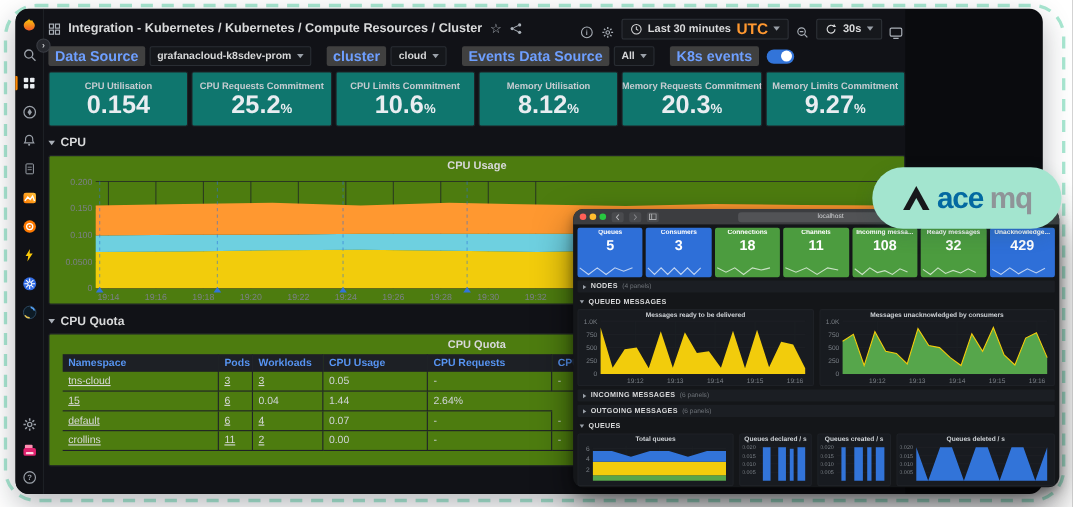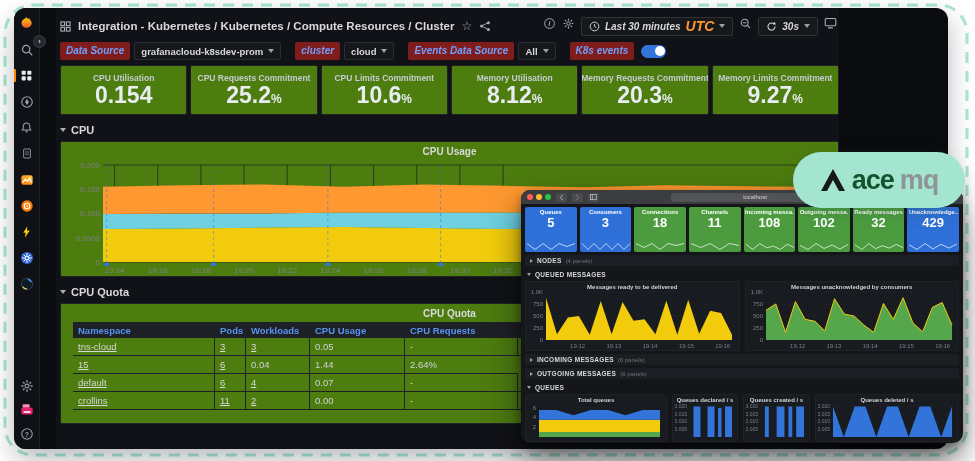--- a/index.html
+++ b/index.html
@@ -16,47 +16,47 @@
     border-radius:12px;overflow:hidden;z-index:1;box-shadow:0 10px 26px rgba(15,23,32,.3);}
   .sidebar{position:absolute;left:0;top:0;bottom:0;width:26px;background:#101116;
     border-right:1px solid #1d2025;display:flex;flex-direction:column;align-items:center;
     padding:8px 0 8px;gap:11px;z-index:2;}
   .sic{width:15px;height:15px;display:flex;align-items:center;justify-content:center;position:relative;color:#9aa0a8;}
   .sic.active::before{content:"";position:absolute;left:-6px;top:1px;width:3px;height:13px;background:#ff8800;border-radius:1px;}
   .sb-bottom{margin-top:auto;display:flex;flex-direction:column;align-items:center;gap:9px;}
   .expand{position:absolute;left:19px;top:27px;width:13px;height:13px;border-radius:50%;
     background:#26282e;border:1px solid #3a3d44;color:#c7c9cd;font-size:8px;line-height:11px;
     text-align:center;z-index:3;font-weight:700;}
-  .main{position:absolute;left:42px;top:0;width:783px;height:100%;background:#111217;padding:7px 0 0 4px;}
+  .main{position:absolute;left:26px;top:0;width:783px;height:100%;background:#111217;padding:7px 0 0 4px;}
   .main>*{width:779px;}
 
   .topbar{height:22px;display:flex;align-items:center;gap:7px;}
   .crumb{font-size:11.5px;font-weight:700;color:#d8d9da;white-space:nowrap;}
   .tico{color:#9aa0a8;display:flex;align-items:center;}
   .star{font-size:12px;color:#aab0b8;line-height:1;}
-  .tb-right{margin-left:auto;display:flex;align-items:flex-start;gap:6px;padding-right:2px;font-style:italic;}
+  .tb-right{margin-left:auto;display:flex;align-items:flex-end;gap:6px;padding-right:2px;}
   .tbox{display:flex;align-items:center;gap:5px;border:1px solid #2e3238;background:#16181c;
     border-radius:2px;height:19px;padding:0 7px;color:#d8d9da;font-size:10px;font-weight:600;}
   .utc{color:#ff9830;font-weight:700;font-size:14px;}
   .cv{width:0;height:0;border-left:3px solid transparent;border-right:3px solid transparent;border-top:4px solid #9aa0a8;}
 
   .controls{display:flex;align-items:center;height:20px;margin-top:4px;gap:4px;}
-  .lbl{background:#7f1d1d;color:#6e9fff;font-size:10px;font-weight:700;padding:0 6px;height:18px;
-    line-height:18px;border-radius:2px;white-space:nowrap;font-style:italic;}
+  .lbl{background:#404040;color:#6e9fff;font-size:13px;font-weight:700;padding:0 6px;height:18px;
+    line-height:18px;border-radius:2px;white-space:nowrap;}
   .val{display:flex;align-items:center;gap:5px;border:1px solid #2a2e34;background:#15171b;color:#d8d9da;
     font-size:9.5px;font-weight:600;height:18px;padding:0 6px;border-radius:2px;white-space:nowrap;}
   .gap{width:6px;}
   .toggle{width:25px;height:13px;border-radius:7px;background:#3274d9;position:relative;margin-left:3px;}
   .toggle::after{content:"";position:absolute;right:1.5px;top:1.5px;width:10px;height:10px;border-radius:50%;background:#fff;}
 
   .sec{display:flex;align-items:center;gap:5px;height:14px;margin-top:8px;color:#d8d9da;font-size:11px;font-weight:700;}
   .car-d{width:0;height:0;border-left:3.5px solid transparent;border-right:3.5px solid transparent;border-top:4.5px solid #aab0b8;}
 
   .stats{display:flex;gap:3px;height:50px;margin-top:4px;}
-  .stat{flex:1;background:#4d7c0f;border:1px solid #1f2227;border-radius:2px;display:flex;
+  .stat{flex:1;background:#0f766e;border:1px solid #1f2227;border-radius:2px;display:flex;
     flex-direction:column;align-items:center;justify-content:center;gap:1px;overflow:hidden;}
   .stat-t{font-size:8.5px;color:#c7ccd1;font-weight:700;white-space:nowrap;}
   .stat-v{font-size:23px;font-weight:700;color:#e9edf1;line-height:1;}
   .pct{font-size:12px;font-weight:700;}
 
   .panel{background:#4d7c0f;border:1px solid #1f2227;border-radius:2px;margin-top:4px;position:relative;}
   .cpu-panel{height:136px;}
   .p-title{text-align:center;font-size:10px;font-weight:700;color:#d8d9da;padding-top:4px;}
   .cpu-chart{position:absolute;left:2px;right:4px;top:19px;bottom:2px;}
 
@@ -99,21 +99,21 @@
   .m-title{font-size:6px;font-weight:700;color:#cfd3d7;text-align:center;padding-top:2px;white-space:nowrap;}
   .m-chart{flex:1;margin:0 2px 1px;}
   .qrow{display:flex;gap:5px;height:48px;margin-top:2px;}
   .qp{background:#181b20;border:1px solid #1e2126;border-radius:2px;display:flex;flex-direction:column;overflow:hidden;}
   .qp.w1{width:142px;} .qp.w2{width:66px;} .qp.w3{width:67px;} .qp.w4{flex:1;}
 
   
   .badge{position:absolute;left:793px;top:152px;width:172px;height:56px;border-radius:28px;background:#a3e5cf;
     display:flex;align-items:center;justify-content:center;gap:6px;z-index:5;
     box-shadow:0 6px 16px rgba(40,80,70,.22);}
-  .b1{font-size:27px;font-weight:800;color:#14532d;letter-spacing:-1px;}
+  .b1{font-size:27px;font-weight:800;color:#0369a1;letter-spacing:-1px;}
   .b2{font-size:27px;font-weight:800;color:#8f9498;letter-spacing:-1px;}
 </style>
 </head>
 <body>
 
 <div class="stage">
 
   <svg class="frame" width="975" height="461">
     <rect x="5" y="5" width="962" height="450" rx="28" fill="none" stroke="#a9e8d2" stroke-width="3" stroke-dasharray="11 8"></rect>
   </svg>
@@ -573,29 +573,20 @@
         <div class="card green">
           <div class="card-t">Incoming messa...</div>
           <div class="card-v">108</div>
           <div class="card-s">
               <svg width="50" height="9" viewBox="0 0 50 9">
                 <polyline points="1,2.3571428571428577 7.857142857142857,7.5 14.714285714285714,1.5 21.571428571428573,5.785714285714286 28.428571428571427,4.071428571428571 35.285714285714285,7.5 42.142857142857146,2.3571428571428577 49,5.357142857142858" fill="none" stroke="rgba(255,255,255,.7)" stroke-width="1"></polyline>
               </svg>
             </div>
         </div>
         <div class="card green">
-          <div class="card-t">Outgoing messa...</div>
-          <div class="card-v">102</div>
-          <div class="card-s">
-              <svg width="50" height="9" viewBox="0 0 50 9">
-                <polyline points="1,3.5 9,7.5 17,1.5 25,6.5 33,3 41,7 49,2.5" fill="none" stroke="rgba(255,255,255,.7)" stroke-width="1"></polyline>
-              </svg>
-            </div>
-        </div>
-        <div class="card green">
           <div class="card-t">Ready messages</div>
           <div class="card-v">32</div>
           <div class="card-s">
               <svg width="50" height="9" viewBox="0 0 50 9">
                 <polyline points="1,2.884615384615384 7.857142857142857,7.5 14.714285714285714,1.5 21.571428571428573,6.576923076923077 28.428571428571427,3.8076923076923075 35.285714285714285,6.115384615384615 42.142857142857146,2.4230769230769234 49,5.653846153846153" fill="none" stroke="rgba(255,255,255,.7)" stroke-width="1"></polyline>
               </svg>
             </div>
         </div>
         <div class="card blue">
           <div class="card-t">Unacknowledge...</div>

